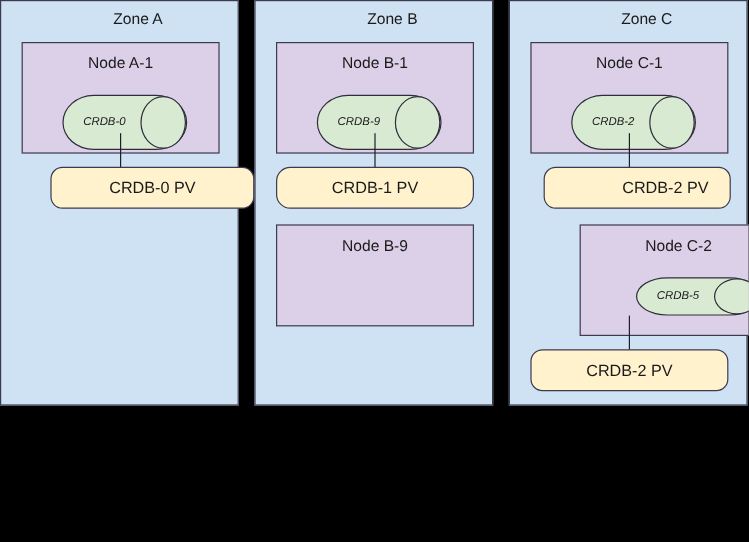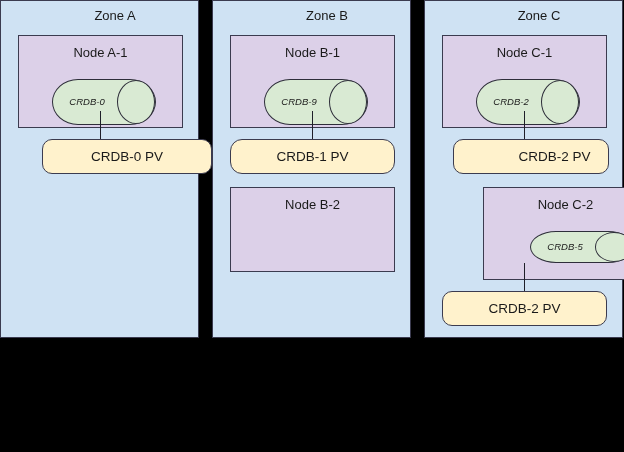--- a/index.html
+++ b/index.html
@@ -161,21 +161,21 @@
       </div>
     </div>
 
     <div class="connector" style="left:99px; top:110px; height:29px;"></div>
 
     <div class="pv" style="left:17px; top:138px; width:165px; height:35px;border-radius:12px;">
       <span class="pv-label">CRDB-1 PV</span>
     </div>
 
     <div class="node" style="left:17px; top:186px; width:165px; height:85px;">
-      <div class="node-title">Node B-2</div>
+      <div class="node-title">Node B-9</div>
     </div>
   </div>
 
   <div class="zone" style="left:424px; top:0px; width:199px; height:338px;">
     <div class="zone-title">Zone C</div>
 
     <div class="node" style="left:17px; top:34px; width:165px; height:93px;">
       <div class="node-title">Node C-1</div>
       <div class="db" style="left:33px; top:43px; width:104px; height:46px;">
         <div class="db-body"></div>

